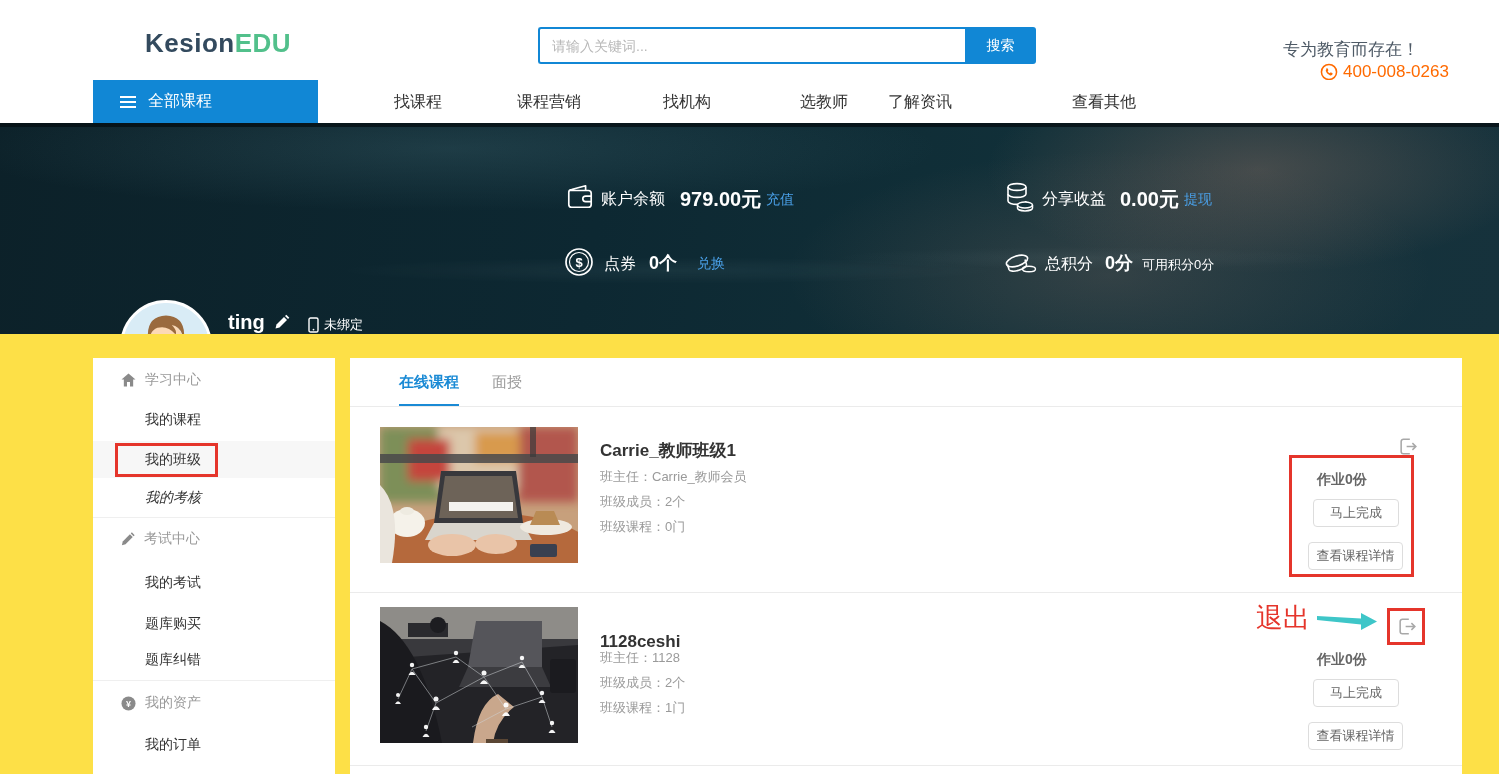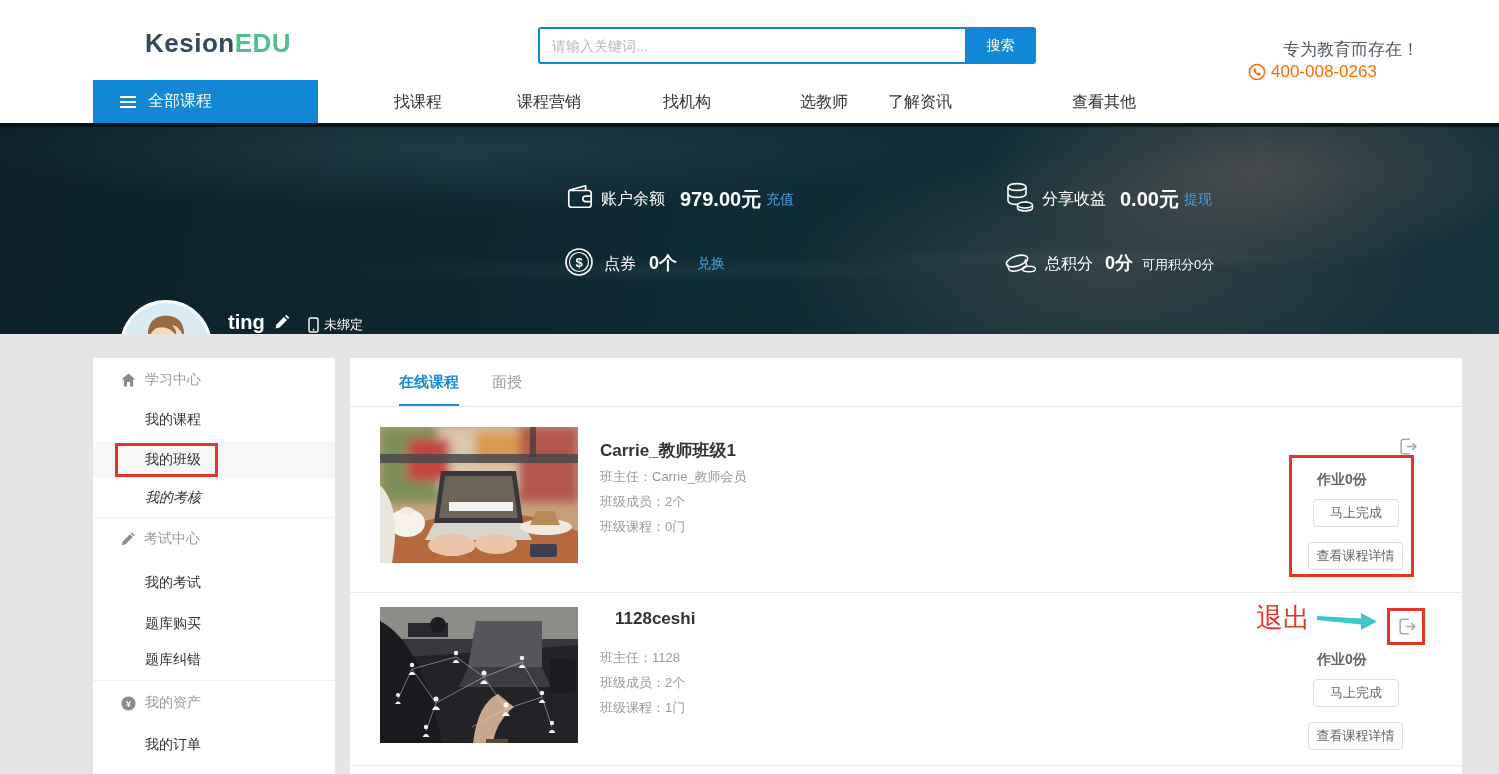--- a/index.html
+++ b/index.html
@@ -1,29 +1,29 @@
 <!DOCTYPE html>
 <html><head>
 <meta charset="utf-8">
 <style>
   * { margin:0; padding:0; box-sizing:border-box; }
   body { font-family:"Liberation Sans", sans-serif; background:#fff; }
-  .page { position:relative; width:1499px; height:774px; overflow:hidden; background:#e5e5e5; }
+  .page { position:relative; width:1499px; height:774px; overflow:hidden; background:#fde047; }
 
   
   .topbar { position:absolute; top:0; left:0; width:1499px; height:80px; background:#fff; }
   .logo { position:absolute; left:145px; top:28px; font-size:26px; font-weight:bold; letter-spacing:0.5px; cursor:pointer; }
   .logo-navy { color:#334a5e; }
   .logo-green { color:#52c08b; }
   .searchbox { position:absolute; left:538px; top:27px; width:498px; height:37px; display:flex; }
   .search-input { width:427px; height:37px; border:2px solid #1187d5; border-right:none; border-radius:3px 0 0 3px; padding:0 12px; font-size:14px; color:#333; outline:none; font-family:"Liberation Sans", sans-serif; }
   .search-input::placeholder { color:#b8b8b8; }
   .search-btn { width:71px; height:37px; background:#1187d5; color:#fff; border:none; border-radius:0 3px 3px 0; font-size:14px; cursor:pointer; font-family:"Liberation Sans", sans-serif; }
   .slogan { position:absolute; left:1283px; top:38px; font-size:17px; color:#4e5a66; }
-  .phone-wrap { position:absolute; left:1248px; top:62px; display:flex; align-items:center; gap:5px; color:#ff6a00; font-size:17px; }
+  .phone-wrap { position:absolute; left:1320px; top:62px; display:flex; align-items:center; gap:5px; color:#ff6a00; font-size:17px; }
 
   
   .navrow { position:absolute; top:80px; left:0; width:1499px; height:43px; background:#fff; }
   .all-courses { position:absolute; left:93px; top:0; width:225px; height:43px; background:#1187d5; color:#fff; display:flex; align-items:center; gap:12px; padding-left:27px; font-size:16px; cursor:pointer; }
   .burger { display:flex; flex-direction:column; gap:3px; }
   .burger i { display:block; width:16px; height:2px; background:#fff; }
   .nav-item { position:absolute; top:0; height:43px; line-height:43px; font-size:16px; color:#333; cursor:pointer; }
 
   
   .banner { position:absolute; top:123px; left:0; width:1499px; height:211px; overflow:hidden;
@@ -315,21 +315,21 @@
             <circle cx="46" cy="120" r="2.2"></circle>
               <path d="M42.5 130 q3.5 -6.5 7 0 z"></path>
             <circle cx="172" cy="116" r="2.2"></circle>
               <path d="M168.5 126 q3.5 -6.5 7 0 z"></path>
             <circle cx="18" cy="88" r="2"></circle>
               <path d="M15 97 q3 -5.5 6 0 z"></path>
           </g>
         </g>
       </svg>
     </div>
-    <div class="cls-title" style="top:251px;margin-left:15px;">1128ceshi</div>
+    <div class="cls-title" style="top:274px;">1128ceshi</div>
     <div class="cls-line" style="top:291px;">班主任：1128</div>
     <div class="cls-line" style="top:316px;">班级成员：2个</div>
     <div class="cls-line" style="top:341px;">班级课程：1门</div>
     <svg class="exit-ic" style="left:1046px; top:258px;" width="22" height="21" viewBox="0 0 24 23">
       <path d="M14 3.5 H7 a2.5 2.5 0 0 0 -2.5 2.5 v11 a2.5 2.5 0 0 0 2.5 2.5 h7" fill="none" stroke="#a8a8a8" stroke-width="1.7"></path>
       <path d="M10.5 11.5 h9.5 M16.8 7.8 l3.8 3.7 -3.8 3.7" fill="none" stroke="#a8a8a8" stroke-width="1.7"></path>
     </svg>
     <span class="hw-label" style="left:967px; top:293px;">作业0份</span>
     <button class="hw-btn" style="left:963px; top:321px; width:86px; height:28px;">马上完成</button>
     <button class="hw-btn" style="left:958px; top:364px; width:95px; height:28px;">查看课程详情</button>

